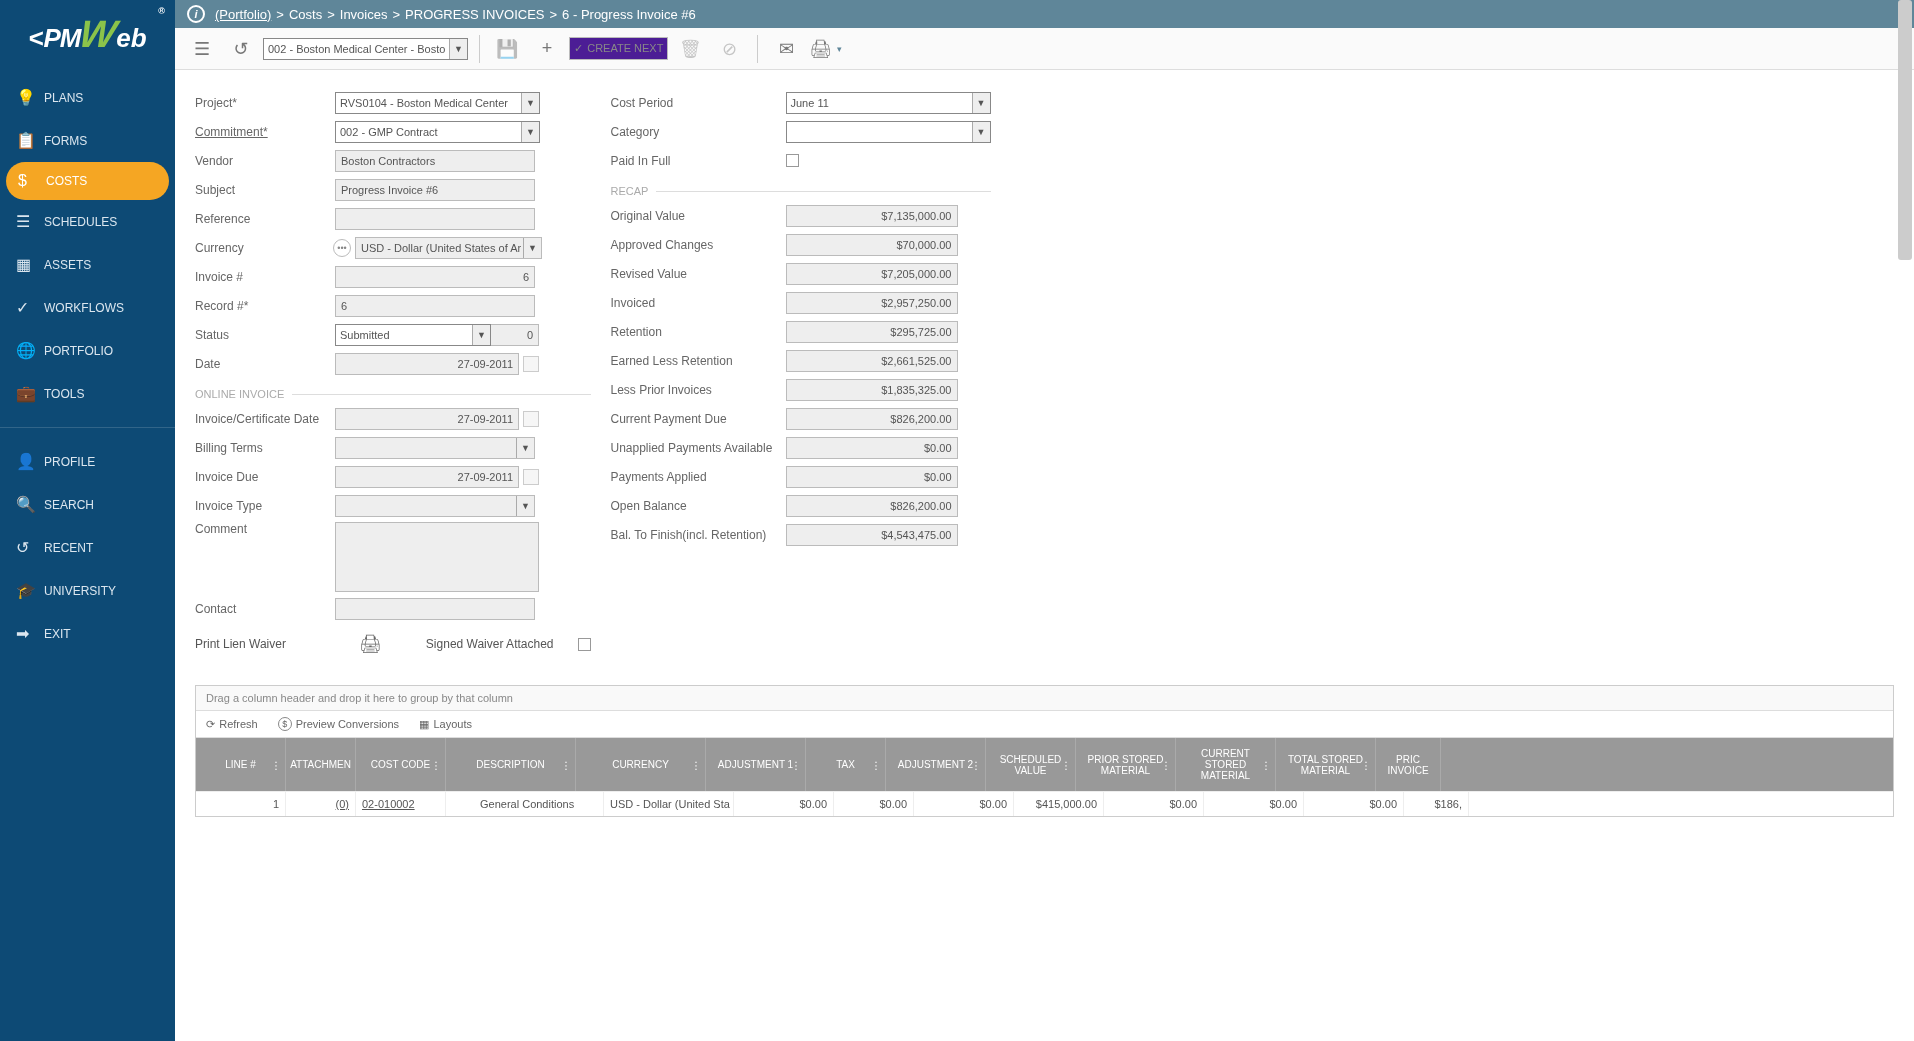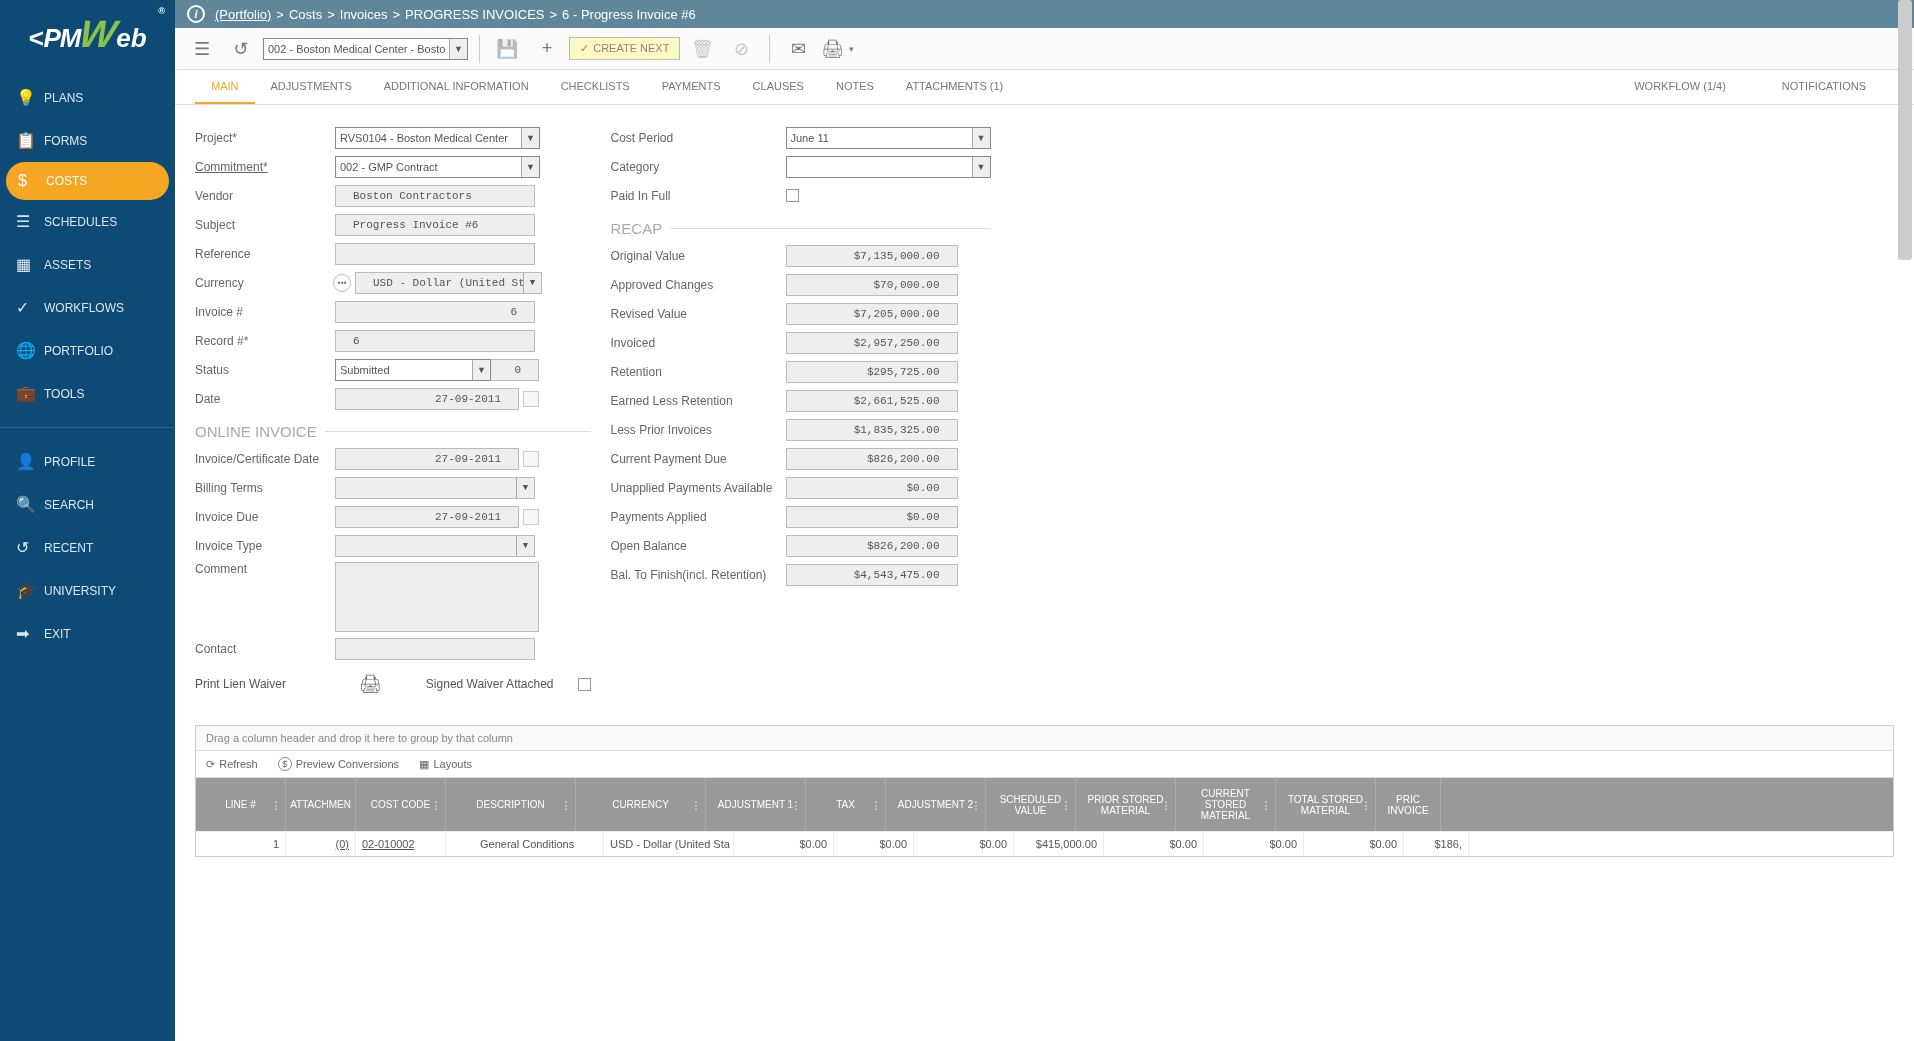--- a/index.html
+++ b/index.html
@@ -17,38 +17,38 @@
 .nav-divider { border-top: 1px solid rgba(255,255,255,0.15); margin: 4px 0; }
 .main { flex: 1; display: flex; flex-direction: column; background: #fff; position: relative; overflow-y: auto; }
 .breadcrumb-bar { background: #5f8699; color: #fff; height: 28px; display: flex; align-items: center; padding: 0 12px; font-size: 13px; }
 .breadcrumb-bar .info-icon { width: 18px; height: 18px; border: 2px solid #fff; border-radius: 50%; display: inline-flex; align-items: center; justify-content: center; margin-right: 10px; font-style: italic; font-weight: bold; font-size: 11px; }
 .breadcrumb-bar .part { text-decoration: underline; }
 .breadcrumb-bar .sep { margin: 0 5px; }
 .toolbar { height: 42px; border-bottom: 1px solid #ddd; background: #fafafa; display: flex; align-items: center; padding: 0 10px; gap: 5px; }
 .toolbar .tool-btn { width: 34px; height: 34px; display: inline-flex; align-items: center; justify-content: center; cursor: pointer; color: #777; font-size: 18px; }
 .toolbar .tool-btn.disabled { opacity: 0.4; }
 .toolbar .sep { width: 1px; height: 28px; background: #ccc; margin: 0 6px; }
-.toolbar .create-next { border: 1px solid #bbb; background: #fef9c3; color: #888; padding: 4px 10px; font-size: 11px; cursor: pointer; text-align: right; }
+.toolbar .create-next { border: 1px solid #bbb; background: #4c1d95; color: #888; padding: 4px 4px; font-size: 11px; cursor: pointer; text-align: right; }
 .toolbar .create-next::before { content: "✓"; color: #888; margin-right: 4px; }
 .tabs { display: flex; border-bottom: 1px solid #ddd; padding: 0 20px; font-size: 11px; color: #777; }
 .tabs .tab { padding: 10px 16px; cursor: pointer; white-space: nowrap; }
 .tabs .tab.active { color: #f5a623; border-bottom: 2px solid #f5a623; }
 .tabs .spacer { flex: 1; }
 .tabs .tab-r { padding: 10px 28px; cursor: pointer; }
 .content { padding: 20px 20px; display: flex; gap: 20px; }
 .col { display: flex; flex-direction: column; gap: 4px; }
 .row { display: flex; align-items: center; height: 25px; }
 .row label { width: 140px; font-size: 12px; color: #666; }
 .row label.req::after { content: "*"; }
 .row label.link { text-decoration: underline; }
-.row input[type=text], .row select, .row .ro { height: 22px; border: 1px solid #bbb; background: #eee; font-size: 11px; padding: 0 17px; font-family: Liberation Mono, monospace; }
+.row input[type=text], .row select, .row .ro { height: 22px; border: 1px solid #bbb; background: #eee; font-size: 11px; padding: 0 5px; }
 .row .ro { width: 200px; display: inline-flex; align-items: center; }
 .row .ro.right { justify-content: flex-end; }
 .row .date-icon { width: 16px; height: 16px; margin-left: 4px; border: 1px solid #ccc; background: #f6f6f6; display: inline-block; }
-.section-label { font-size: 15px; color: #aaa; margin: 8px 0 2px; display: flex; align-items: center; }
+.section-label { font-size: 11px; color: #aaa; margin: 8px 0 2px; display: flex; align-items: center; }
 .section-label .line { flex: 1; height: 1px; background: #ddd; margin-left: 8px; }
 .col2 .row label { width: 175px; }
 .col2 .row .ro { width: 172px; }
 .ellipsis-btn { width: 18px; height: 18px; border: 1px solid #bbb; border-radius: 50%; display: inline-flex; align-items: center; justify-content: center; font-size: 9px; color: #888; margin-left: -2px; margin-right: 4px; }
 .comment-box { width: 204px; height: 70px; border: 1px solid #bbb; background: #eee; }
 .print-row { display: flex; align-items: center; gap: 24px; margin-top: 8px; }
 .grid-area { margin: 10px 20px; border: 1px solid #ccc; }
 .grid-group { background: #f9f9f9; border-bottom: 1px solid #ddd; padding: 6px 10px; font-size: 11px; color: #888; }
 .grid-toolbar { display: flex; gap: 20px; padding: 6px 10px; font-size: 11px; color: #666; border-bottom: 1px solid #ddd; align-items: center; }
 .grid-toolbar .gbtn { display: inline-flex; align-items: center; gap: 4px; cursor: pointer; }
@@ -158,33 +158,20 @@
       <span class="tool-btn disabled">💾</span>
       <span class="tool-btn">+</span>
       <button class="create-next">CREATE NEXT</button>
       <span class="tool-btn disabled">🗑</span>
       <span class="tool-btn disabled">⊘</span>
       <span class="sep"></span>
       <span class="tool-btn">✉</span>
       <span class="tool-btn">🖨&nbsp;<span style="font-size:9px;color:#5f8699;">▾</span></span>
     </div>
 
-    <div class="tabs">
-      <div class="tab active">MAIN</div>
-      <div class="tab">ADJUSTMENTS</div>
-      <div class="tab">ADDITIONAL INFORMATION</div>
-      <div class="tab">CHECKLISTS</div>
-      <div class="tab">PAYMENTS</div>
-      <div class="tab">CLAUSES</div>
-      <div class="tab">NOTES</div>
-      <div class="tab">ATTACHMENTS (1)</div>
-      <div class="spacer"></div>
-      <div class="tab-r">WORKFLOW (1/4)</div>
-      <div class="tab-r">NOTIFICATIONS</div>
-    </div>
 
     <div class="content">
       <div class="col">
         <div class="row">
             <label class="req">Project</label>
             <div class="select-field">
               <span>RVS0104 - Boston Medical Center</span>
               <span class="caret">▼</span>
             </div>
           </div>

